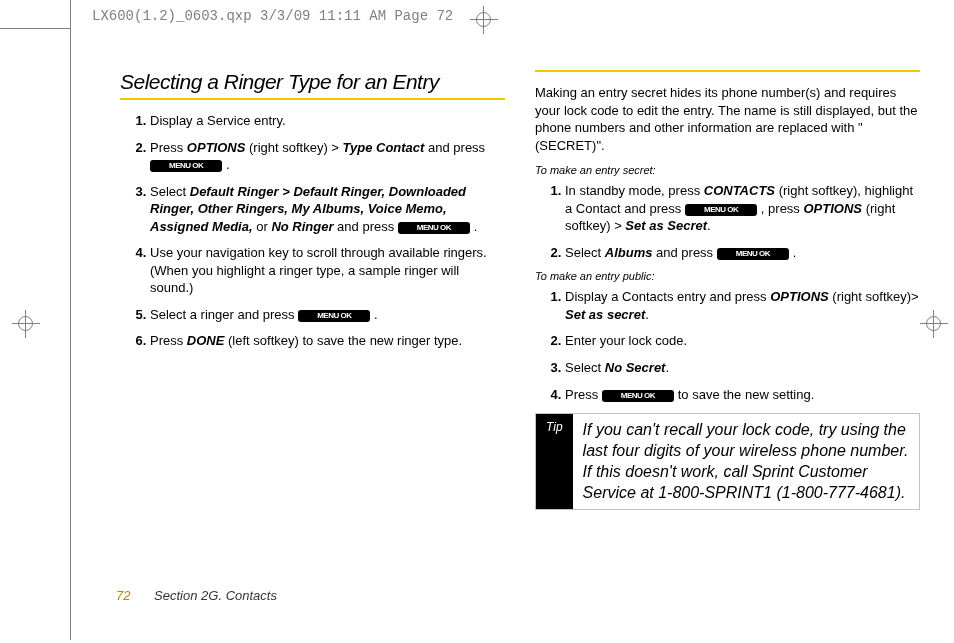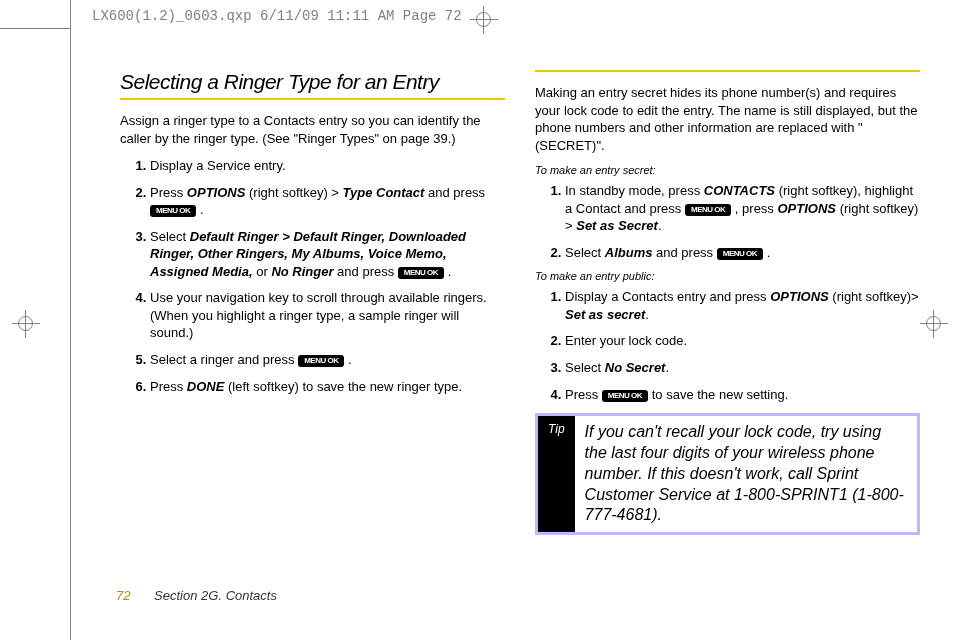--- a/index.html
+++ b/index.html
@@ -69,30 +69,30 @@
   ol li { margin-bottom: 9px; line-height: 1.35; }
   ol li::marker { font-weight: bold; }
   .bi { font-style: italic; font-weight: bold; }
   .gt { font-weight: normal; }
   .key {
     display: inline-block;
     background: #000;
     color: #fff;
     font-size: 8px;
     line-height: 8px;
-    padding: 2px 6px;
+    padding: 2px 19px;
     border-radius: 3px;
     vertical-align: 1px;
     text-align: center;
     min-width: 18px;
     font-weight: bold;
     letter-spacing: -0.5px;
   }
   .tipbox {
-    border: 3px solid #c4b5fd;
+    border: 1px solid #c4b5fd;
     display: flex;
     margin-top: 10px;
   }
   .tiplabel {
     background: #000; color: #fff; font-style: italic;
     padding: 6px 10px; font-size: 12px;
     flex-shrink: 0;
   }
   .tiptext {
     font-style: italic; font-size: 16px; padding: 6px 10px; line-height: 1.3;
@@ -115,27 +115,26 @@
 <div class="reg-mark reg-top">
     <div class="reg-circle"></div>
   </div>
 <div class="reg-mark reg-left">
     <div class="reg-circle"></div>
   </div>
 <div class="reg-mark reg-right">
     <div class="reg-circle"></div>
   </div>
 
-<div class="header-line">LX600(1.2)_0603.qxp  6/11/09  11:11 AM  Page 72</div>
+<div class="header-line">LX600(1.2)_0603.qxp  3/3/09  11:11 AM  Page 72</div>
 
 <div class="page">
   <div class="col">
     <h2>Selecting a Ringer Type for an Entry</h2>
     <div class="rule"></div>
-    <p class="intro">Assign a ringer type to a Contacts entry so you can identify the caller by the ringer type. (See "Ringer Types" on page 39.)</p>
     <ol>
       <li>Display a Service entry.</li>
       <li>
         <span>Press </span><span class="bi">OPTIONS</span><span> (right softkey) </span><span class="gt">&gt;</span><span class="bi"> Type Contact</span><span> and press </span><span class="key">MENU OK</span> .
       </li>
       <li>
         <span>Select </span><span class="bi">Default Ringer &gt; Default Ringer, Downloaded Ringer, Other Ringers, My Albums, Voice Memo, Assigned Media,</span><span> or </span><span class="bi">No Ringer</span><span> and press </span><span class="key">MENU OK</span> .
       </li>
       <li>Use your navigation key to scroll through available ringers. (When you highlight a ringer type, a sample ringer will sound.)</li>
       <li>

